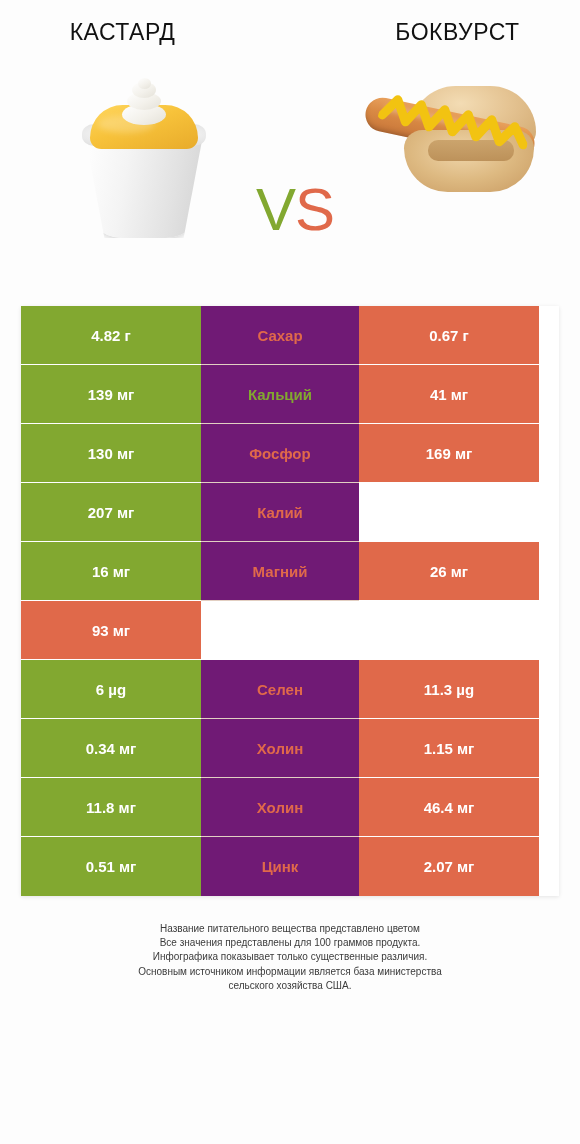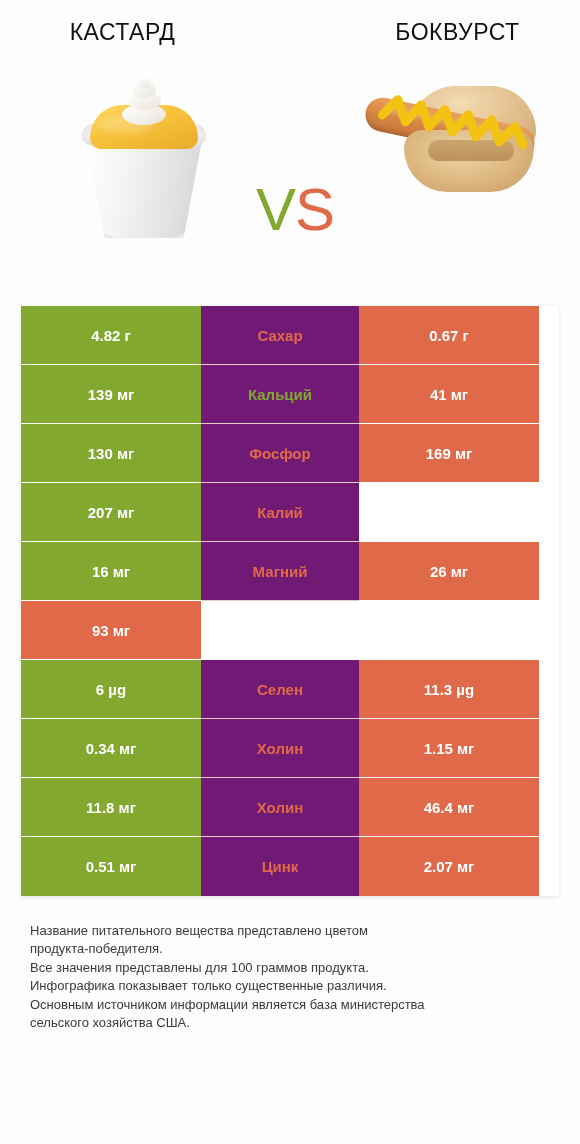--- a/index.html
+++ b/index.html
@@ -175,21 +175,22 @@
   .row:last-child .cell.left,
   .row:last-child .cell.right { border-bottom: none; }
   .row:last-child .cell.mid   { border-bottom: none; }
   .cell.mid.win-left  { color: #82a830; }
   .cell.mid.win-right { color: #e0694a; }
 
   
   .footer {
     width: 520px;
     margin: 26px auto 0 auto;
-    font-size: 13px;
+    text-align: center;
+    font-size: 10px;
     line-height: 1.42;
     color: #3b3b3b;
     font-family: "Liberation Sans", "DejaVu Sans", sans-serif;
   }
   .footer div { white-space: normal; }
 </style>
 </head>
 <body>
 
 <div class="page">
@@ -291,20 +292,19 @@
     <div class="row">
       <div class="cell left">0.51 мг</div>
       <div class="cell mid win-right">Цинк</div>
       <div class="cell right">2.07 мг</div>
     </div>
 
   </div>
 
   <div class="footer">
     <div>Название питательного вещества представлено цветом</div>
-    <div>продукта-победителя.</div>
     <div>Все значения представлены для 100 граммов продукта.</div>
     <div>Инфографика показывает только существенные различия.</div>
     <div>Основным источником информации является база министерства</div>
     <div>сельского хозяйства США.</div>
   </div>
 
 </div>
 
 </body></html>

